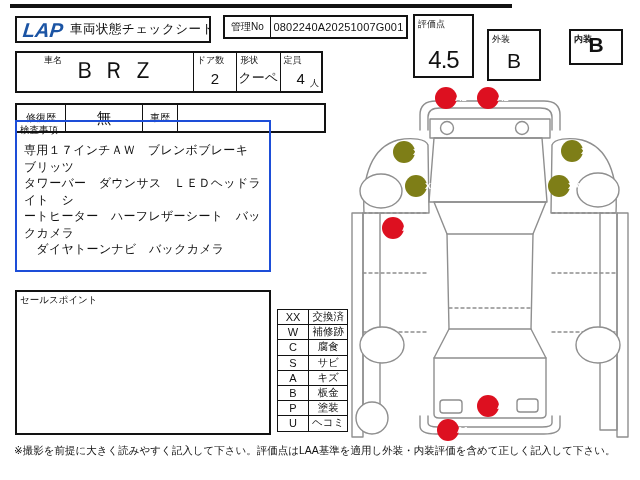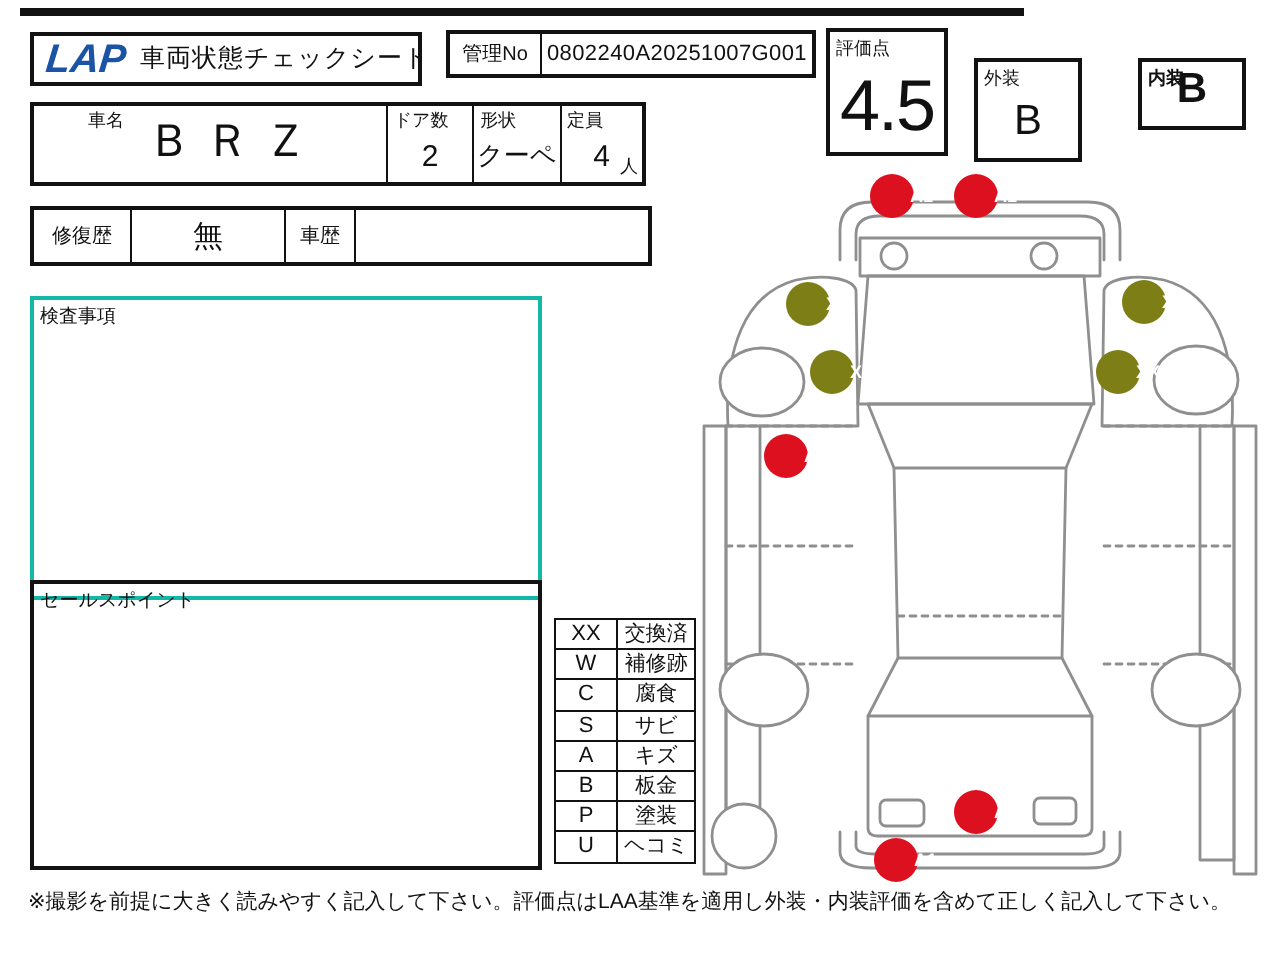--- a/index.html
+++ b/index.html
@@ -26,21 +26,21 @@
   #mgmt-box .val { flex:1; font-size:11px; display:flex; align-items:center; justify-content:center;
                    letter-spacing:0.2px; white-space:nowrap; }
 
   
   .score-box { border:2px solid #121212; }
   #score-box { left:413px; top:14px; width:61px; height:64px; }
   #ext-box   { left:487px; top:29px; width:54px; height:52px; }
   #int-box   { left:569px; top:29px; width:54px; height:36px;font-weight:bold; }
   .corner-lbl { position:absolute; left:3px; top:2px; font-size:9px; }
   #score-box .big { position:absolute; left:0; right:0; bottom:2px; text-align:center;
-                    font-size:36px; letter-spacing:-1px; }
+                    font-size:24px; letter-spacing:-1px; }
   .grade { position:absolute; left:0; right:0; bottom:6px; text-align:center; font-size:21px; }
 
   
   #vehicle-box { left:15px; top:51px; width:308px; height:42px; border:2px solid #121212; display:flex;padding-left:24px; }
   .cell { position:relative; border-right:1.5px solid #121212; }
   .cell:last-child { border-right:none; }
   .cell .lbl { position:absolute; left:3px; top:1px; font-size:9px; white-space:nowrap; }
   .cell .val { position:absolute; left:0; right:0; bottom:4px; text-align:center; font-size:15px; }
   #cell-name { width:166px; }
   #cell-name .val { font-size:23px; letter-spacing:6px; bottom:5px; }
@@ -53,21 +53,21 @@
   
   #history-box { left:15px; top:103px; width:311px; height:30px; border:2px solid #121212; display:flex;text-align:center; }
   .hcell { border-right:1.5px solid #121212; display:flex; align-items:center; justify-content:center; }
   .hcell:last-child { border-right:none; }
   #h-repair-lbl { width:49px; font-size:10px; }
   #h-repair-val { width:77px; font-size:15px; }
   #h-car-lbl { width:35px; font-size:10px; }
   #h-car-val { flex:1; font-size:12px; }
 
   
-  #inspection-box { left:15px; top:148px; width:256px; height:152px; border:2px solid #14b8a6; }
+  #inspection-box { left:15px; top:120px; width:256px; height:152px; border:2px solid #1d4ed8; }
   #sales-box { left:15px; top:290px; width:256px; height:145px; border:2px solid #121212;text-decoration:underline; }
   .area-lbl { position:absolute; left:3px; top:2px; font-size:9.5px; }
   #inspection-text { position:absolute; left:7px; right:4px; top:20px; font-size:12px;
                      line-height:16.5px; white-space:pre-line; letter-spacing:0.3px; }
   #sales-text { position:absolute; left:7px; right:4px; top:20px; font-size:12px; }
 
   
   #legend-table { left:277px; top:309px; border-collapse:collapse; }
   #legend-table td { border:1.2px solid #121212; font-size:10.5px; text-align:center;
                      height:15.2px; padding:0 3px; }
@@ -139,20 +139,24 @@
 
   <div id="history-box" class="abs">
     <div class="hcell" id="h-repair-lbl">修復歴</div>
     <div class="hcell" id="h-repair-val">無</div>
     <div class="hcell" id="h-car-lbl">車歴</div>
     <div class="hcell" id="h-car-val"></div>
   </div>
 
   <div id="inspection-box" class="abs">
     <span class="area-lbl">検査事項</span>
+    <div id="inspection-text">専用１７インチＡＷ　ブレンボブレーキ　ブリッツ
+タワーバー　ダウンサス　ＬＥＤヘッドライト　シ
+ートヒーター　ハーフレザーシート　バックカメラ
+　ダイヤトーンナビ　バックカメラ</div>
   </div>
 
   <div id="sales-box" class="abs">
     <span class="area-lbl">セールスポイント</span>
     <div id="sales-text"></div>
   </div>
 
   <table id="legend-table" class="abs">
     <tbody>
         <tr>

